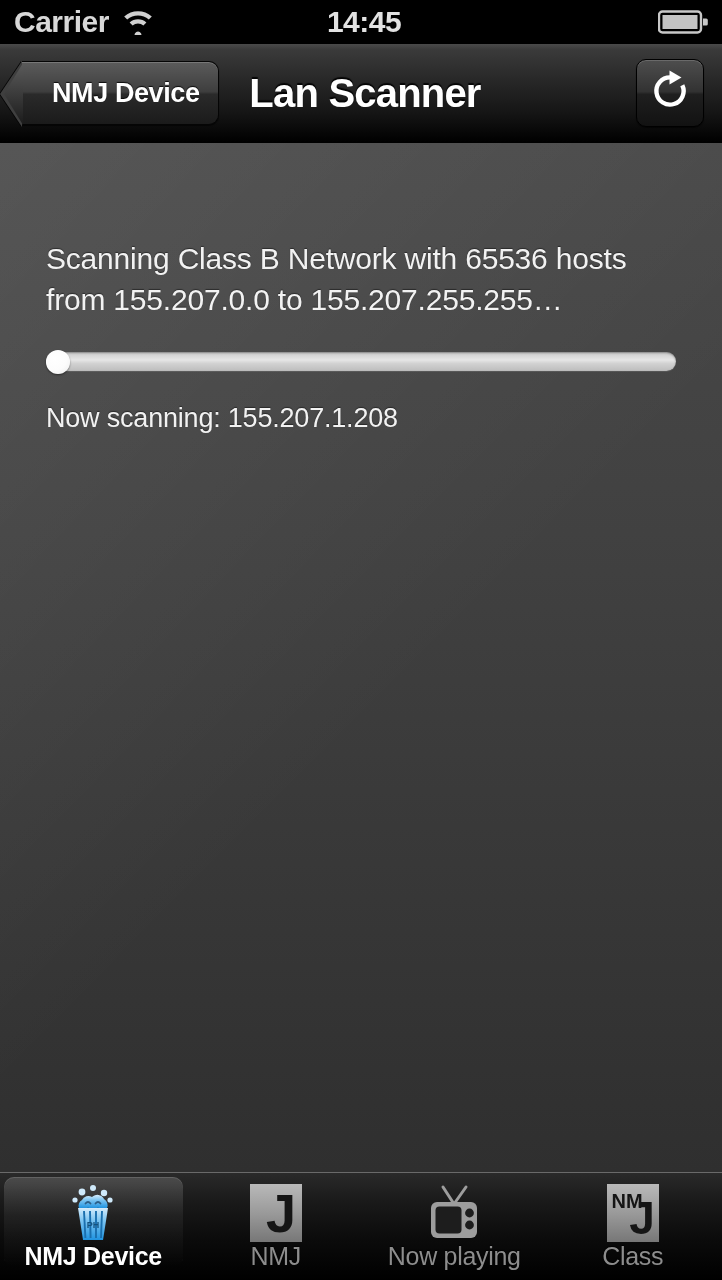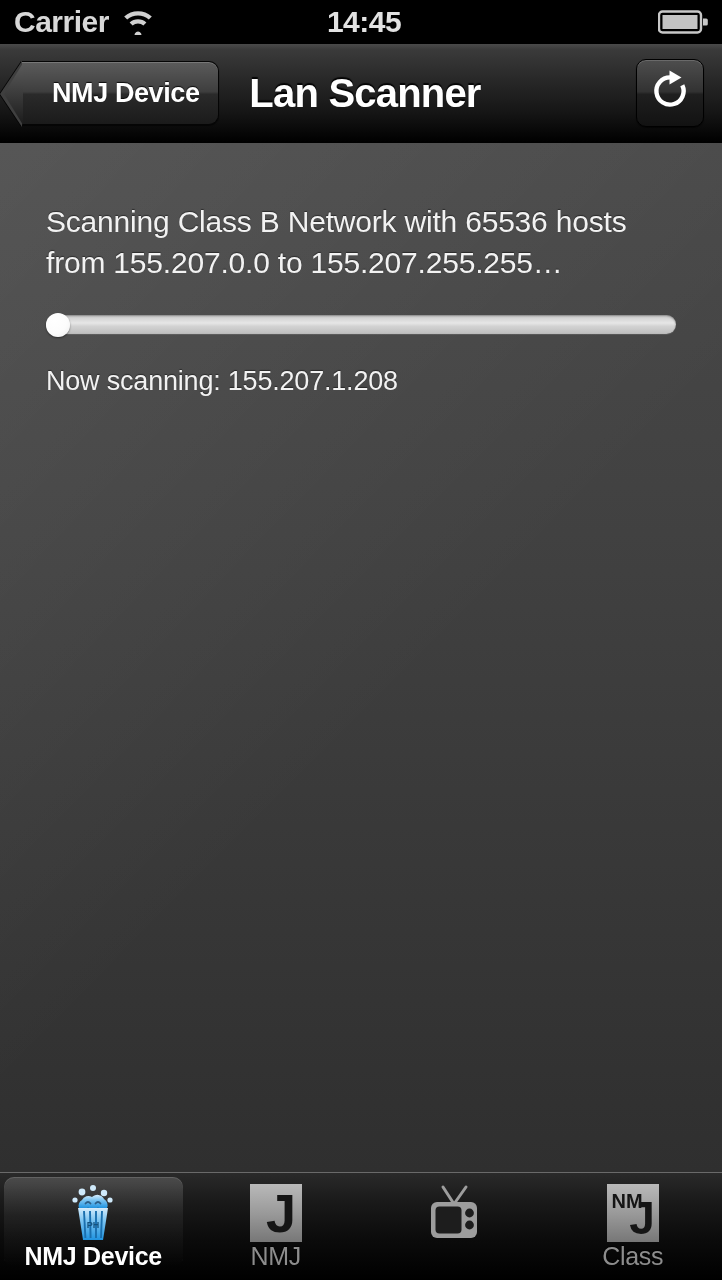--- a/index.html
+++ b/index.html
@@ -146,20 +146,21 @@
   }
 
   .scan-desc {
     color:#f2f2f2;
     font-size:30px;
     line-height:41px;
     letter-spacing:-0.2px;
     padding-top:58px;
     text-shadow:0 -1px 1px rgba(0,0,0,.45);
     max-width:640px;
+    margin-top:37px;
   }
 
   .progress-wrap {
     margin-top:32px;
     position:relative;
   }
   .progress-track {
     height:19px;
     border-radius:10px;
     background:linear-gradient(to bottom,#c9c9c9 0%,#e6e6e6 42%,#d2d2d2 60%,#bdbdbd 100%);
@@ -352,20 +353,21 @@
 
           <line x1="31" y1="20" x2="20" y2="3" stroke="#9d9d9d" stroke-width="3" stroke-linecap="round"></line>
           <line x1="31" y1="20" x2="43" y2="3" stroke="#9d9d9d" stroke-width="3" stroke-linecap="round"></line>
 
           <rect x="8" y="18" width="46" height="36" rx="6" ry="6" fill="#9d9d9d"></rect>
           <rect x="12.5" y="22.5" width="26" height="27" rx="4" ry="4" fill="#1d1d1d"></rect>
           <circle cx="46.5" cy="29" r="4.4" fill="#1d1d1d"></circle>
           <circle cx="46.5" cy="41" r="4.4" fill="#1d1d1d"></circle>
         </svg>
       </span>
+      <span class="tab-label">Now playing</span>
     </div>
 
     <div class="tab-item">
       <span class="tab-icon">
         <span class="logo-tile">
           <svg width="52" height="58" viewBox="0 0 52 58">
             <text x="20" y="24" font-family="Liberation Sans, sans-serif" font-size="20" font-weight="bold" fill="#151515" text-anchor="middle">NM</text>
             <text x="35" y="50" font-family="Liberation Sans, sans-serif" font-size="46" font-weight="bold" fill="#151515" text-anchor="middle">J</text>
           </svg>
         </span>

